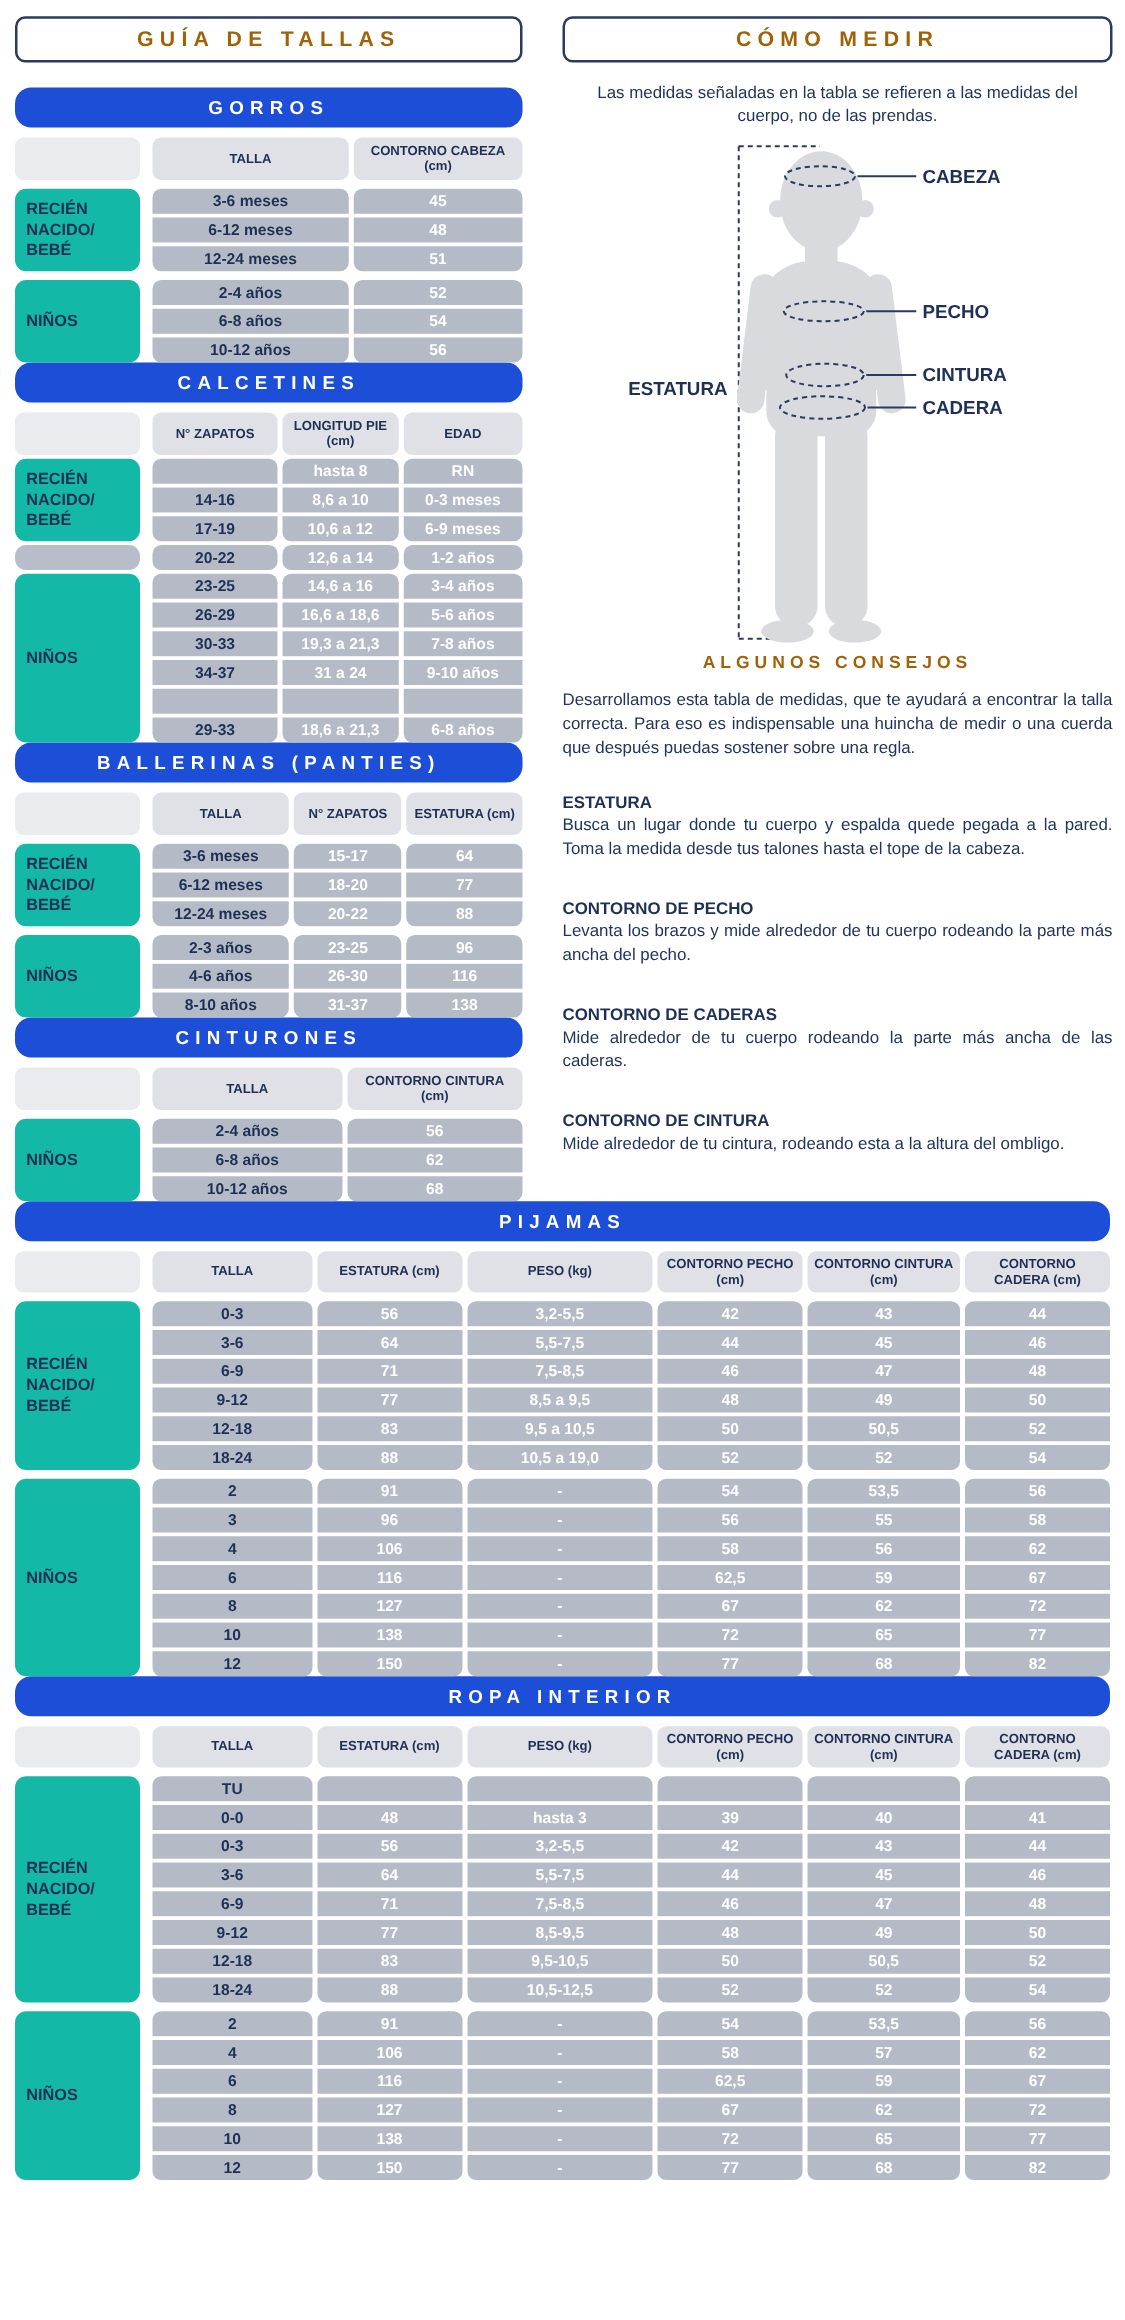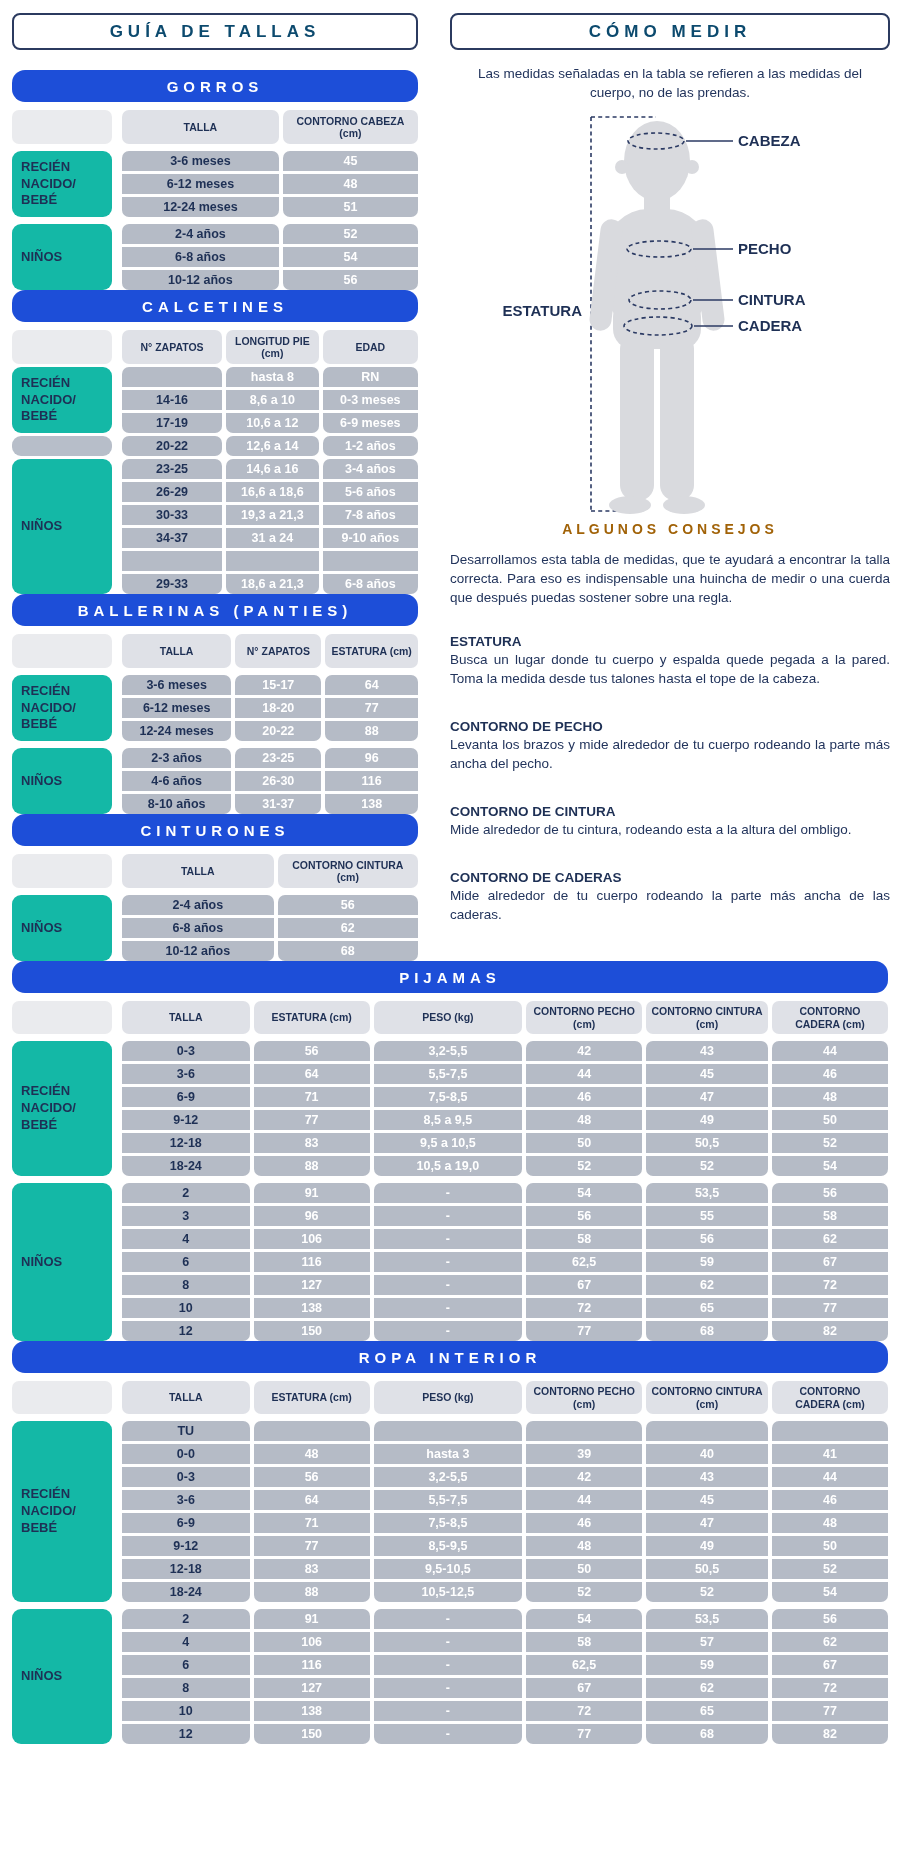--- a/index.html
+++ b/index.html
@@ -12,21 +12,21 @@
   .page { padding: 13px 12px 0 12px; }
 
   
   .top-grid { display: flex; gap: 32px; }
   .col-left  { width: 406px; flex: 0 0 406px; }
   .col-right { flex: 1; }
 
   .title-box {
     border: 2px solid #2b3a5f; border-radius: 8px;
     text-align: center; padding: 7px 0 6px 0;
-    color: #0c4a6e; font-weight: 700; font-size: 17px; letter-spacing: 5px;
+    color: #a16207; font-weight: 700; font-size: 17px; letter-spacing: 5px;
     background: #fff;
   }
 
   
   .size-table { }
   .col-left .size-table:first-of-type { margin-top: 20px; }
 
   .banner {
     background: #1d4ed8; color: #fff; text-align: center;
     font-weight: 700; font-size: 15px; letter-spacing: 5px;
@@ -302,26 +302,26 @@
 
       <div class="tip">
         <div class="tip-heading">ESTATURA</div>
         <p class="tip-text">Busca un lugar donde tu cuerpo y espalda quede pegada a la pared. Toma la medida desde tus talones hasta el tope de la cabeza.</p>
       </div>
       <div class="tip">
         <div class="tip-heading">CONTORNO DE PECHO</div>
         <p class="tip-text">Levanta los brazos y mide alrededor de tu cuerpo rodeando la parte más ancha del pecho.</p>
       </div>
       <div class="tip">
+        <div class="tip-heading">CONTORNO DE CADERAS</div>
+        <p class="tip-text">Mide alrededor de tu cuerpo rodeando la parte más ancha de las caderas.</p>
+      </div>
+      <div class="tip">
         <div class="tip-heading">CONTORNO DE CINTURA</div>
         <p class="tip-text">Mide alrededor de tu cintura, rodeando esta a la altura del ombligo.</p>
-      </div>
-      <div class="tip">
-        <div class="tip-heading">CONTORNO DE CADERAS</div>
-        <p class="tip-text">Mide alrededor de tu cuerpo rodeando la parte más ancha de las caderas.</p>
       </div>
     </div>
   </div>
 
   <section class="size-table t-pijamas">
       <div class="banner">PIJAMAS</div>
       <div class="hrow">
         <div class="corner"></div>
         <div class="hgrid">
           <div class="chip">TALLA</div>

